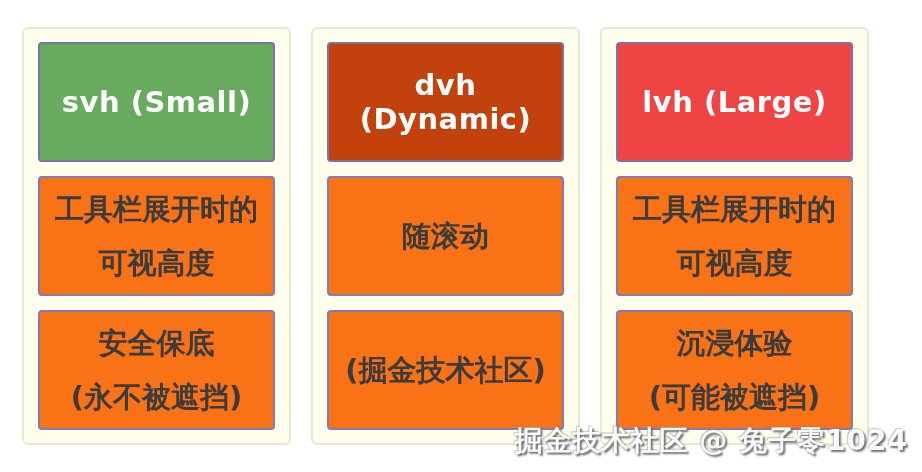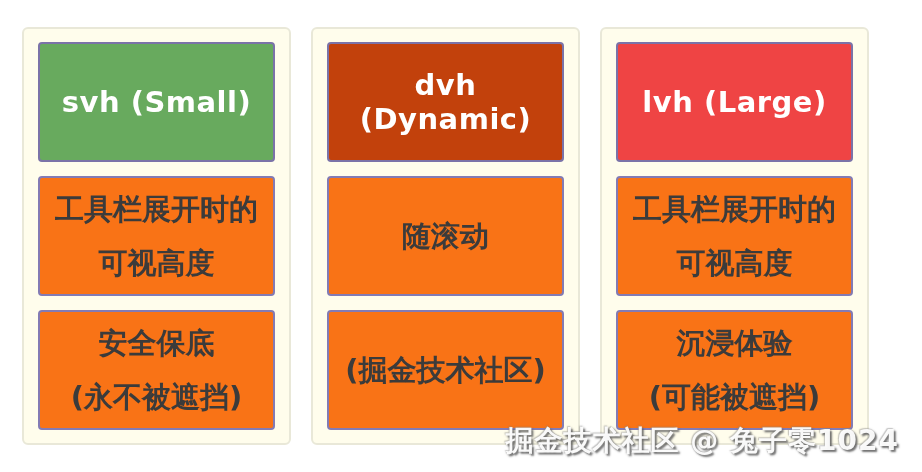--- a/index.html
+++ b/index.html
@@ -51,21 +51,21 @@
     color: #3b3b3b;
     font-size: 29px;
     font-weight: 600;
   }
   .desc-line {
     line-height: 54px;
     white-space: nowrap;
   }
   .watermark {
     position: absolute;
-    right: 23px;
+    right: 14px;
     bottom: 12px;
     font-size: 28px;
     font-weight: 600;
     color: rgba(255,255,255,0.95);
     text-shadow:
       2px 2px 2px rgba(90,90,90,0.85),
       -1px -1px 1px rgba(140,140,140,0.4),
       0 0 2px rgba(120,120,120,0.5);
     letter-spacing: 1px;
     white-space: nowrap;

